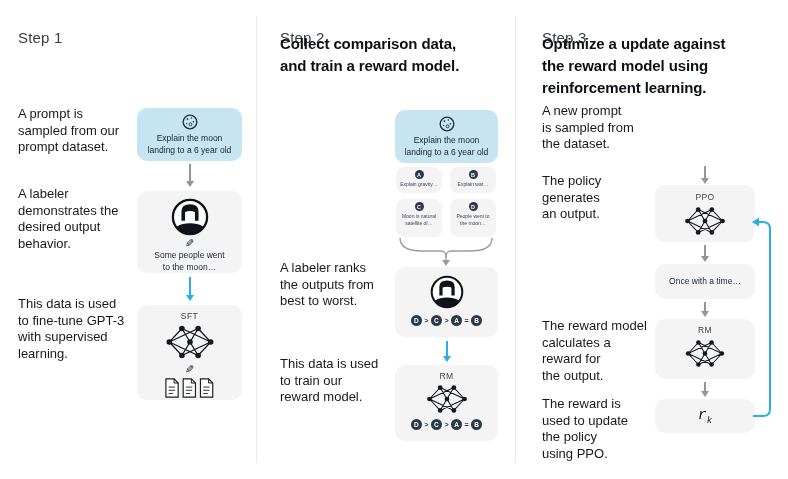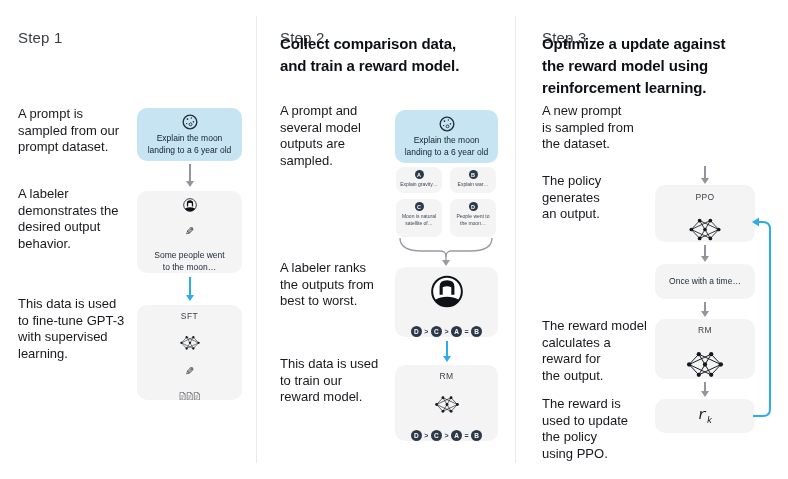--- a/index.html
+++ b/index.html
@@ -10,21 +10,21 @@
   .divider { position:absolute; top:16px; height:447px; width:1px; background:#e9e9eb; }
 
   .step-label { position:absolute; top:13px; font-size:15px; color:#3a3d42; letter-spacing:.2px;margin-top:16px; }
   .heading { position:absolute; top:33px; margin:0; font-size:15px; font-weight:bold;
              line-height:22px; color:#0c1016; white-space:pre-line; letter-spacing:-.1px; }
   .prose { position:absolute; margin:0; font-size:13px; line-height:16.5px; color:#17191d; white-space:pre-line; }
 
   .card { position:absolute; border-radius:10px; display:flex; flex-direction:column;
           align-items:center; box-sizing:border-box; }
   .card.blue { background:#c7e4f2; }
-  .card.gray { background:#f4f4f5;gap:12px; }
+  .card.gray { background:#f4f4f5; }
   .card-text { font-size:8.5px; line-height:11.5px; text-align:center; color:#1a2633; white-space:pre-line; }
   .card.blue .card-text { color:#132230; }
   .card-label { font-size:8.5px; color:#3c424a; letter-spacing:.4px; }
 
   .mini-card { position:absolute; background:#f4f4f5; border-radius:8px; display:flex;
                flex-direction:column; align-items:center; box-sizing:border-box; padding-top:3px; }
   .chip-sm { width:9px; height:9px; border-radius:50%; background:#2c3948; color:#fff;
              font-size:5.5px; font-weight:bold; display:flex; align-items:center; justify-content:center; }
   .mini-text { font-size:5px; line-height:6.5px; color:#3f4752; text-align:center; white-space:pre-line; margin-top:2px; }
 
@@ -153,24 +153,20 @@
       </svg>
     <span class="pencil" style="margin-top:3px">✎</span>
     <svg width="52" height="20" style="margin-top:3px">
         <use href="#sym-docs"></use>
       </svg>
   </div>
 
   <div class="step-label" style="left:280px">Step 2</div>
   <h2 class="heading" style="left:280px">Collect comparison data,
 and train a reward model.</h2>
-  <p class="prose" style="left:280px; top:103px">A prompt and
-several model
-outputs are
-sampled.</p>
   <p class="prose" style="left:280px; top:260px">A labeler ranks
 the outputs from
 best to worst.</p>
   <p class="prose" style="left:280px; top:356px">This data is used
 to train our
 reward model.</p>
 
   <div class="card blue" style="left:395px; top:110px; width:103px; height:53px; padding-top:5px">
     <svg width="18" height="18">
         <use href="#sym-moon"></use>

